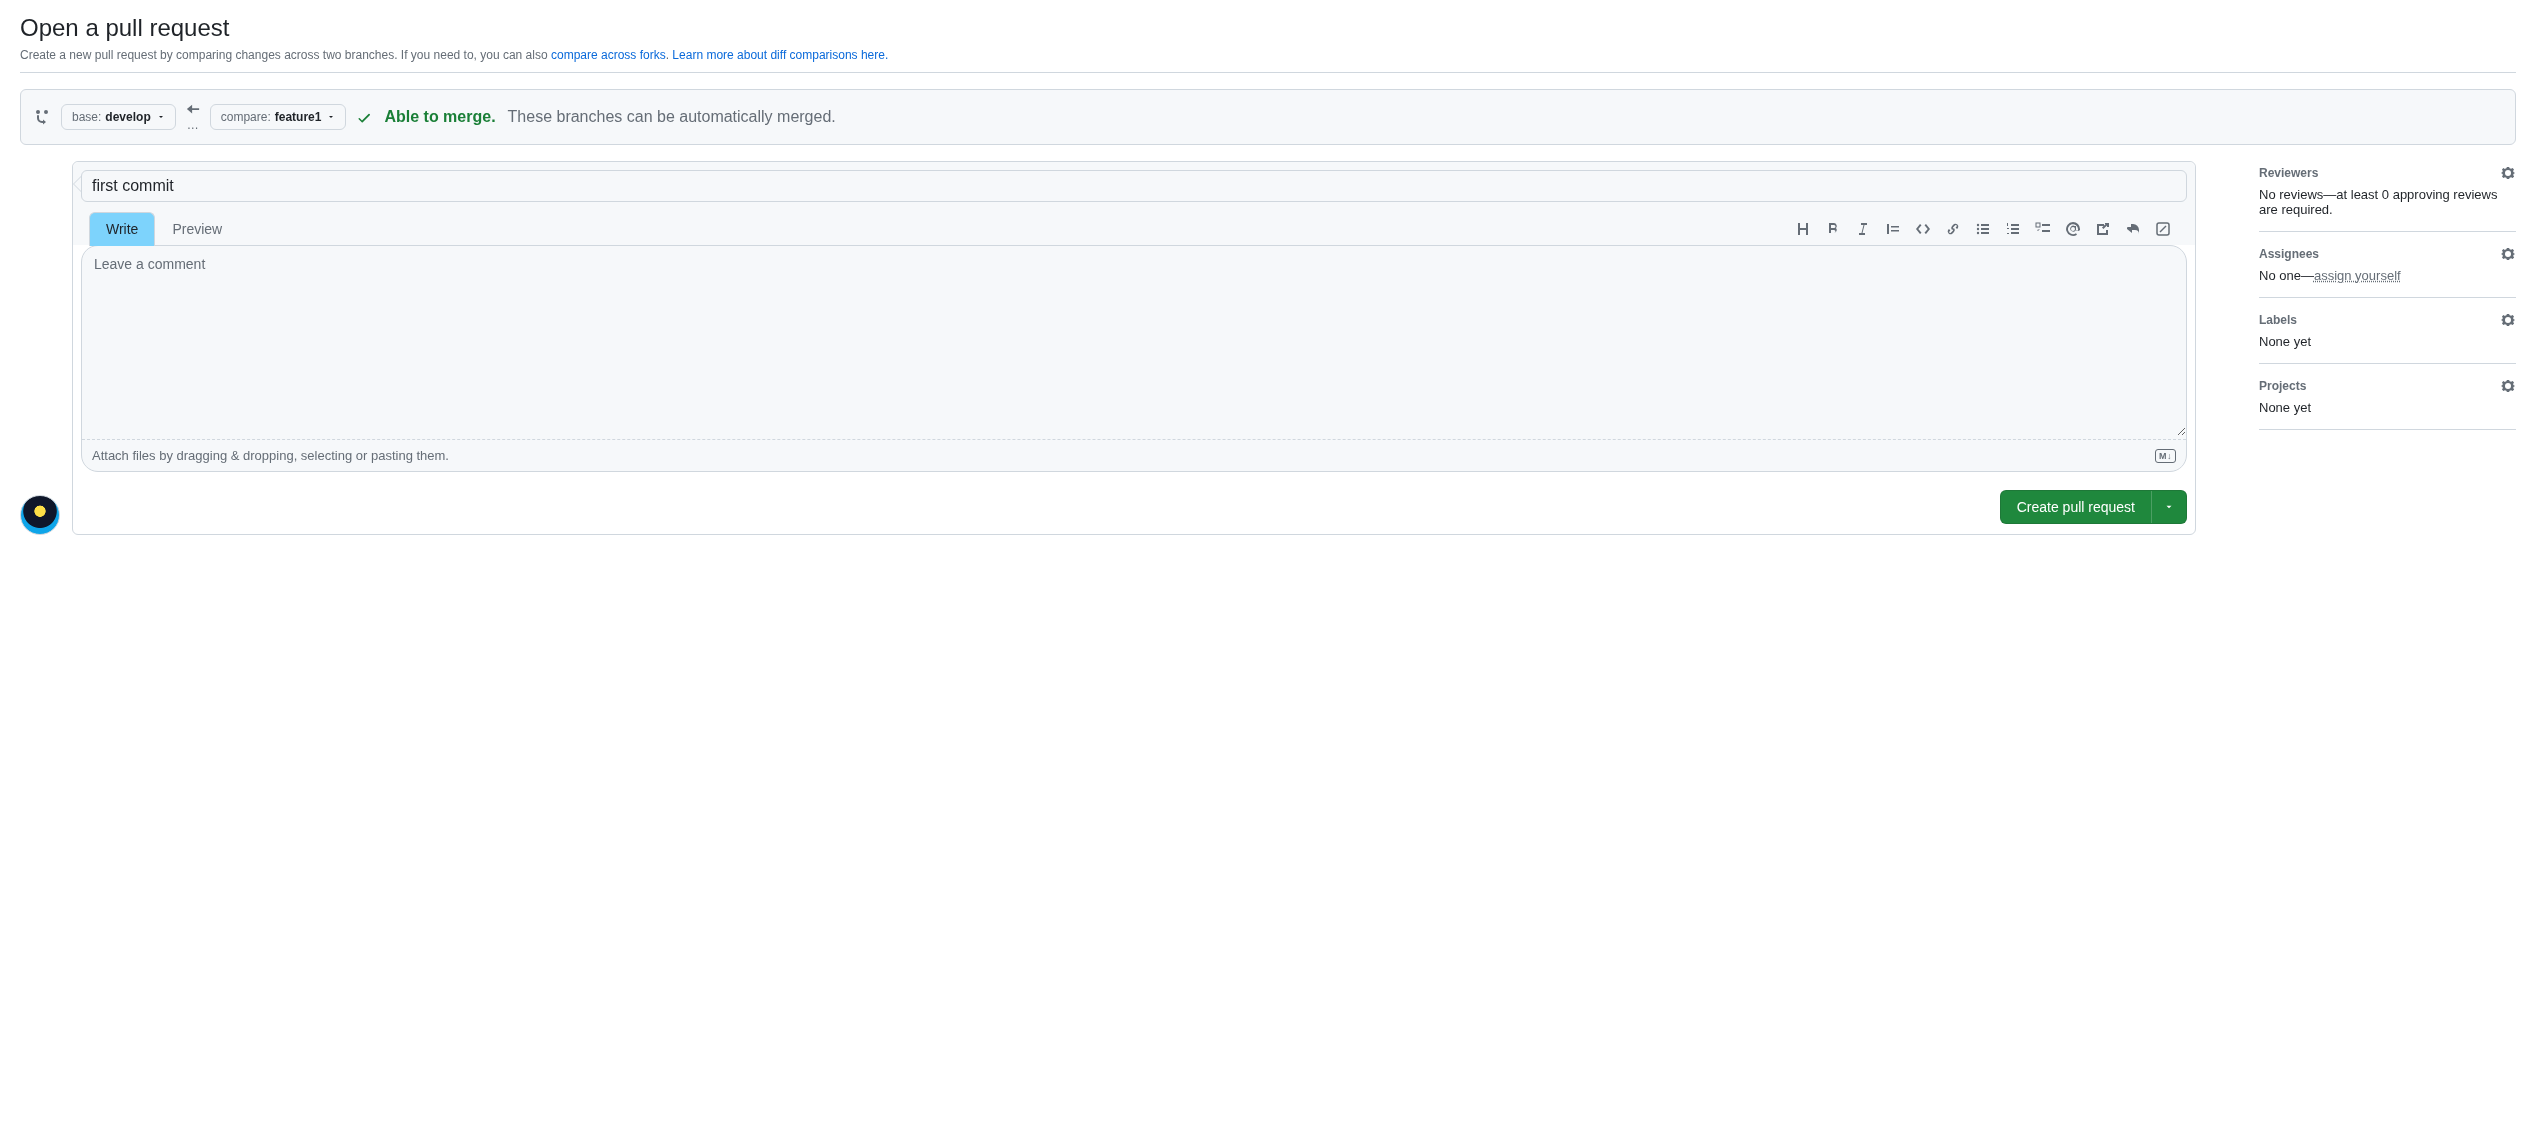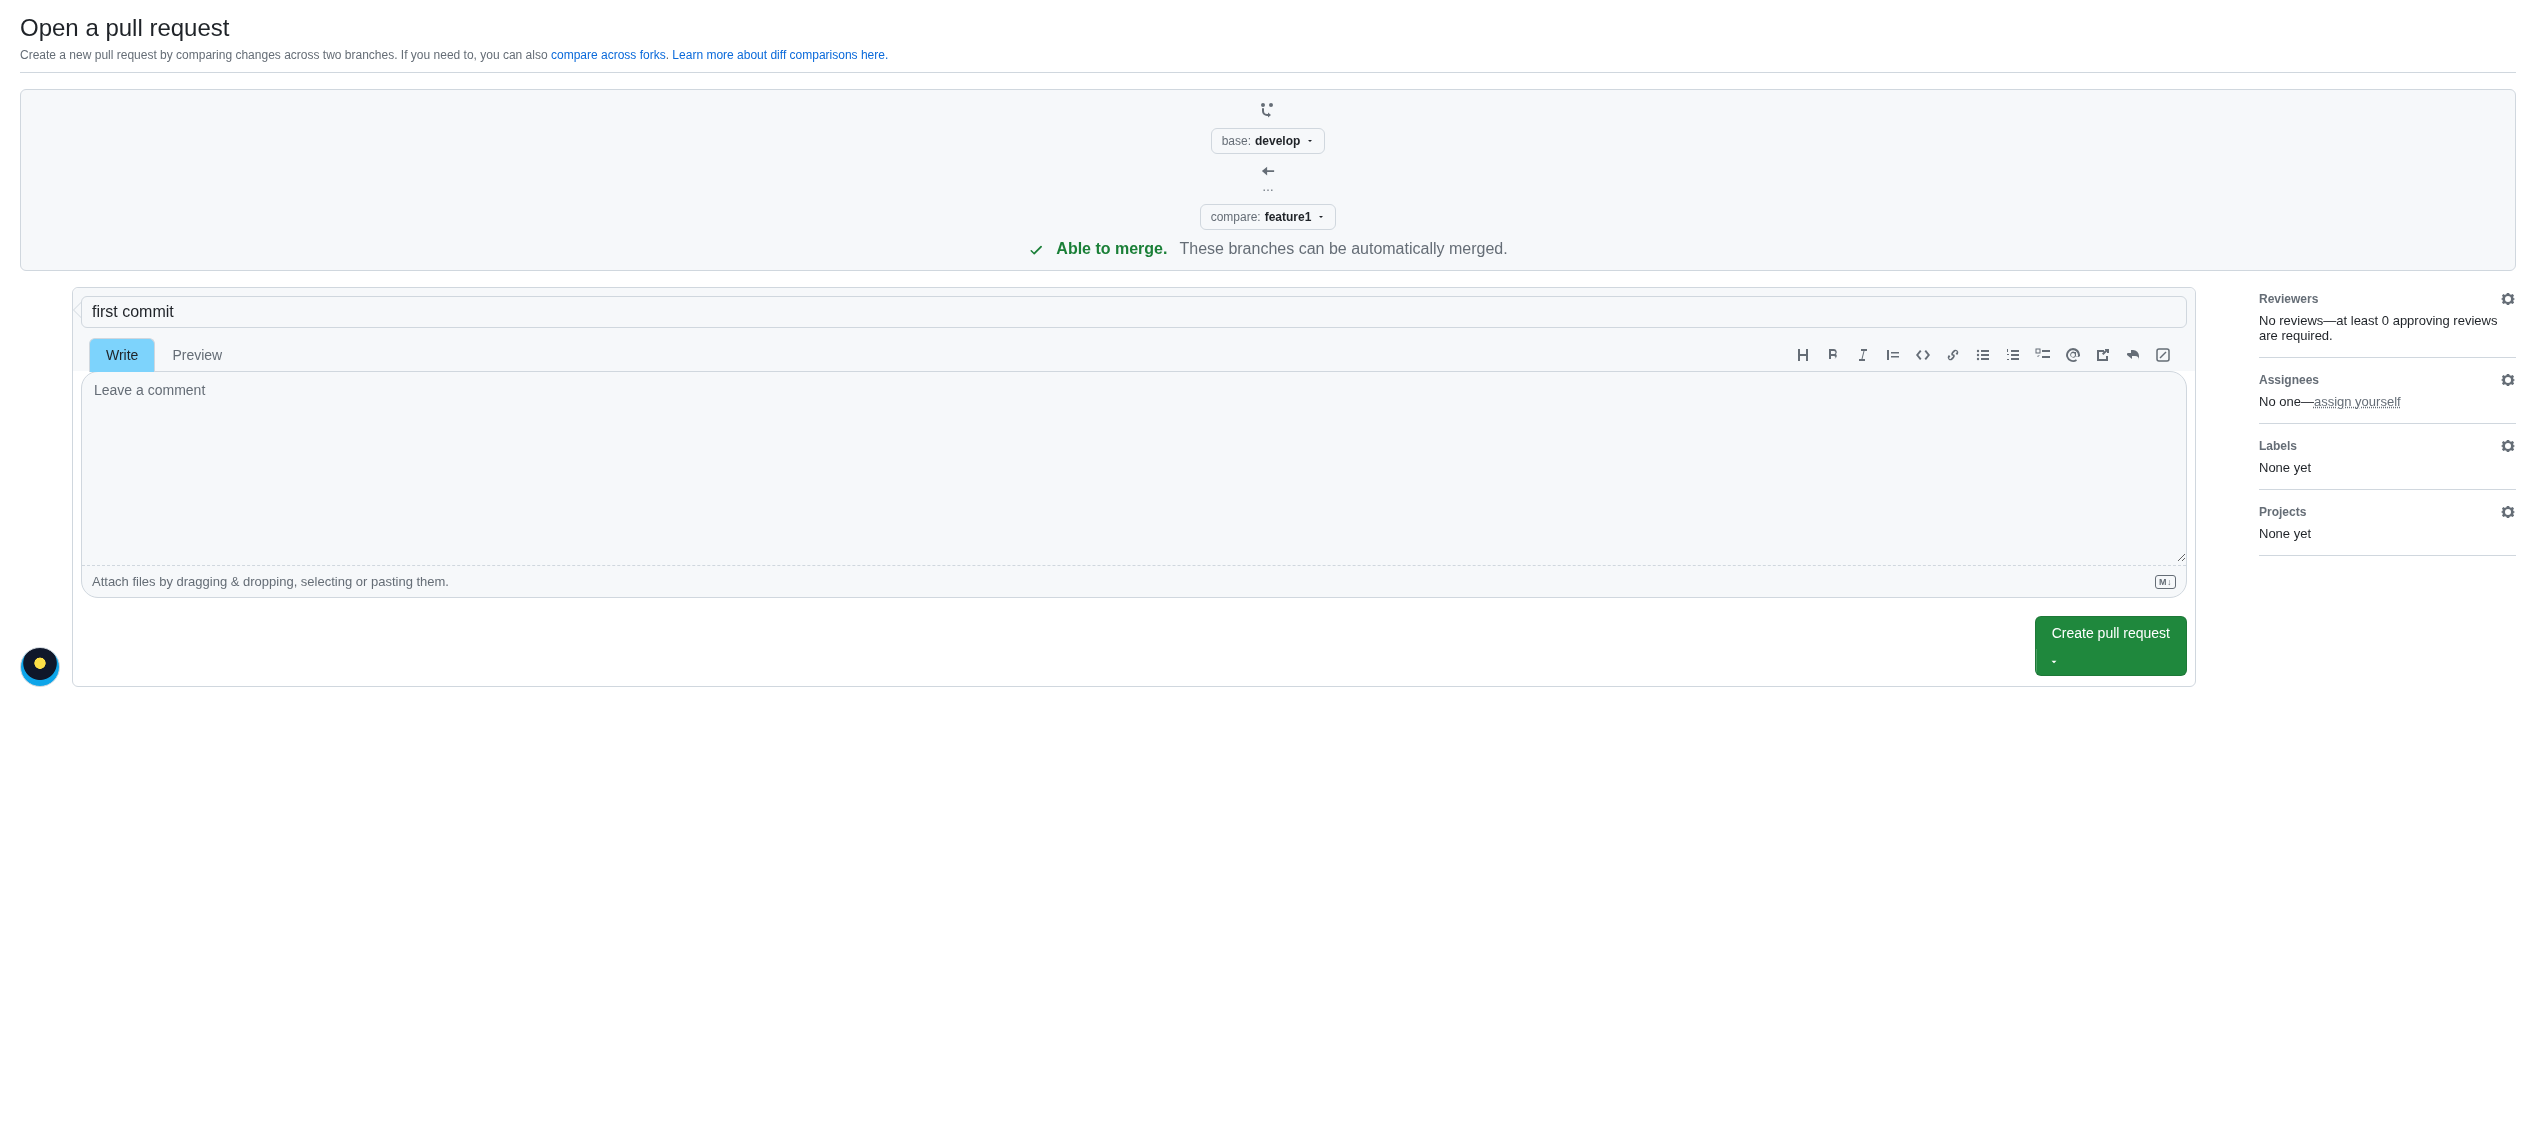--- a/index.html
+++ b/index.html
@@ -26,21 +26,20 @@
 
   .range-editor {
     border: 1px solid #d0d7de;
     border-radius: 6px;
     background: #f6f8fa;
     padding: 12px 14px;
     display: flex;
     align-items: center;
     gap: 10px;
     margin-bottom: 16px;
-    flex-direction: column;
   }
   .compare-icon { color: #656d76; }
   .branch-select {
     display: inline-flex;
     align-items: center;
     gap: 4px;
     padding: 5px 10px;
     background: #f6f8fa;
     border: 1px solid #d0d7de;
     border-radius: 6px;
@@ -125,21 +124,20 @@
   }
   .md-badge {
     font-size:9px; font-weight:700; letter-spacing:.5px;
     border:1px solid #656d76; border-radius:3px; padding:1px 3px;
   }
   .actions { display:flex; justify-content:flex-end; padding:10px 8px 10px 8px; }
   .btn-primary {
     display:flex; align-items:stretch;
     background:#1f883d; color:#fff; border-radius:6px; overflow:hidden;
     border:1px solid rgba(27,31,36,.15);
-    flex-direction:column;
   }
   .btn-primary .btn-main { padding:8px 16px; font-size:14px; font-weight:500; cursor:pointer; }
   .btn-primary .btn-drop {
     padding:8px 12px; border-left:1px solid rgba(255,255,255,.2);
     cursor:pointer; display:flex; align-items:center;
   }
 
   .sidebar { width:300px; flex-shrink:0; }
   .side-block { border-bottom:1px solid #d0d7de; padding:14px 0;margin-left:43px; }
   .side-block:first-child{padding-top:4px;}

